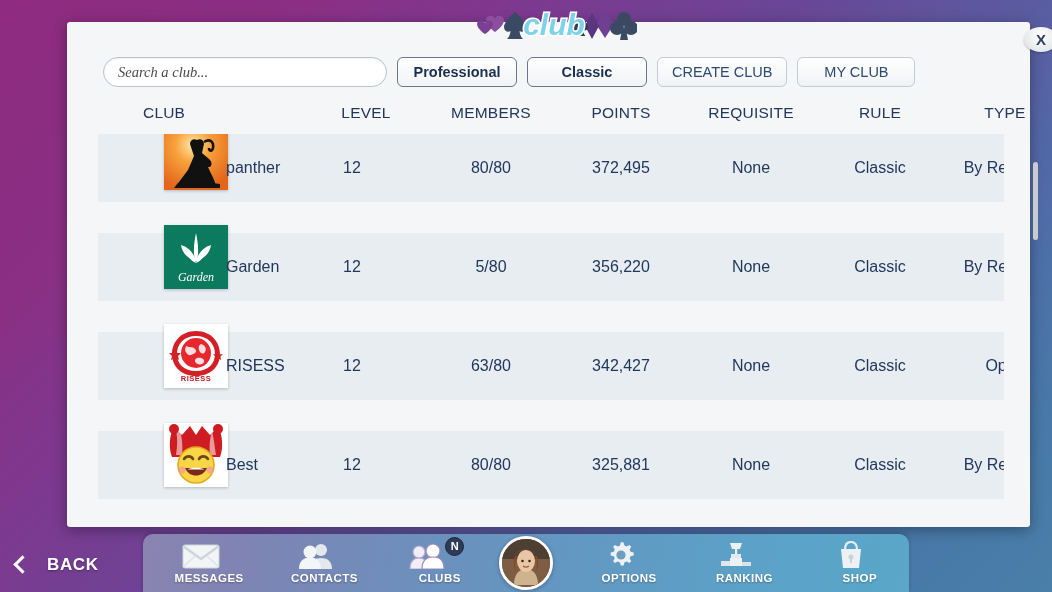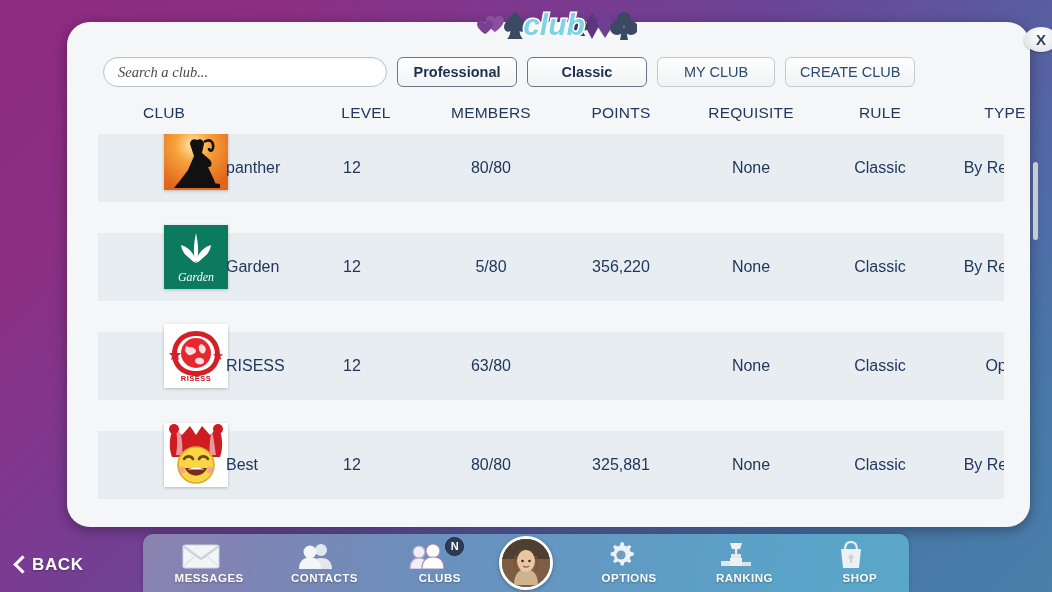--- a/index.html
+++ b/index.html
@@ -24,21 +24,21 @@
                 #4a7fa8 100%);
   }
 
   
   #back-button {
     position: absolute;
     left: 16px;
     top: 555px;
     display: flex;
     align-items: center;
-    gap: 3px;
+    gap: 18px;
     cursor: pointer;
     z-index: 30;
   }
   #back-button .chev {
     width: 13px; height: 13px;
     border-left: 3.5px solid #fff;
     border-bottom: 3.5px solid #fff;
     transform: rotate(45deg);
     margin-top: -1px;
   }
@@ -51,21 +51,21 @@
   }
 
   
   #club-panel {
     position: absolute;
     left: 67px;
     top: 22px;
     width: 963px;
     height: 505px;
     background: #f4f6f8;
-    border-radius: 23px;
+    border-radius: 3px;
     box-shadow: 0 3px 14px rgba(0,0,0,.35);
     overflow: visible;
   }
 
   
   #club-logo {
     position: absolute;
     left: 405px;
     top: -18px;
     width: 165px;
@@ -329,22 +329,22 @@
   </svg>
 
   <div id="close-button">
     <span class="x">X</span>
   </div>
 
   <div id="toolbar">
     <input id="search-input" type="text" placeholder="Search a club..." style="">
     <div class="filter-btn strong">Professional</div>
     <div class="filter-btn strong">Classic</div>
+    <div class="filter-btn plain">CREATE CLUB</div>
     <div class="filter-btn plain">MY CLUB</div>
-    <div class="filter-btn plain">CREATE CLUB</div>
   </div>
 
   <div id="table-head">
     <div class="col" style="left:40px;width:120px;text-align:left;">CLUB</div>
     <div class="col" style="left:208px;width:110px;">LEVEL</div>
     <div class="col" style="left:448px;width:140px;">POINTS</div>
     <div class="col" style="left:308px;width:160px;">MEMBERS</div>
     <div class="col" style="left:568px;width:160px;">REQUISITE</div>
     <div class="col" style="left:712px;width:130px;">RULE</div>
     <div class="col" style="left:832px;width:140px;">TYPE</div>
@@ -364,20 +364,21 @@
           </defs>
           <rect width="64" height="64" fill="url(#pg)"></rect>
           <path d="M52 60 L12 60 L24 44 L30 30 L26 18 C26 14 30 12 33 14 C36 12 40 14 40 18 L38 27 L45 33 C49 36 48 42 44 41 C46 46 50 52 52 60 Z" fill="#111"></path>
           <path d="M40 16 C46 12 50 16 49 22 C48 26 45 25 45 22" fill="none" stroke="#111" stroke-width="2.6"></path>
           <path d="M10 62 L56 62 L56 58 L34 55 L14 57 Z" fill="#111"></path>
         </svg>
       </div>
       <div class="col" style="left:128px;width:120px;text-align:left;">panther</div>
       <div class="col" style="left:245px;width:60px;text-align:left;">12</div>
       <div class="col" style="left:313px;width:160px;">80/80</div>
+      <div class="col" style="left:453px;width:140px;">372,495</div>
       <div class="col" style="left:573px;width:160px;">None</div>
       <div class="col" style="left:717px;width:130px;">Classic</div>
       <div class="col" style="left:837px;width:140px;">By Request</div>
     </div>
 
     <div class="row">
       <div class="avatar">
         <svg viewBox="0 0 64 64" width="64" height="64">
           <rect width="64" height="64" fill="#0b7a5e"></rect>
           <path d="M32 8 C34 18 35 26 33 36 L31 36 C29 26 30 18 32 8 Z" fill="#fff"></path>
@@ -408,20 +409,21 @@
           <path d="M37 20 C41 21 43 25 41 28 C39 31 36 29 35 26 C34 23 35 21 37 20 Z" fill="#ffffff" opacity=".85"></path>
           <path d="M33 34 C37 33 41 35 40 38 C39 41 34 41 32 39 C30 37 31 35 33 34 Z" fill="#ffffff" opacity=".85"></path>
           <path d="M11 25 l2 4 4 0 -3 3 1 4 -4 -2 -4 2 1 -4 -3 -3 4 0 Z" fill="#d41f26"></path>
           <path d="M54 27 l1.6 3.2 3.4 0 -2.6 2.4 .8 3.4 -3.2 -1.8 -3.2 1.8 .8 -3.4 -2.6 -2.4 3.4 0 Z" fill="#d41f26"></path>
           <text x="32" y="57" text-anchor="middle" font-family="Liberation Sans, sans-serif" font-size="7.5" font-weight="bold" fill="#c0181f" letter-spacing="0.5">RISESS</text>
         </svg>
       </div>
       <div class="col" style="left:128px;width:120px;text-align:left;">RISESS</div>
       <div class="col" style="left:245px;width:60px;text-align:left;">12</div>
       <div class="col" style="left:313px;width:160px;">63/80</div>
+      <div class="col" style="left:453px;width:140px;">342,427</div>
       <div class="col" style="left:573px;width:160px;">None</div>
       <div class="col" style="left:717px;width:130px;">Classic</div>
       <div class="col" style="left:837px;width:140px;">Open</div>
     </div>
 
     <div class="row">
       <div class="avatar">
         <svg viewBox="0 0 64 64" width="64" height="64">
           <rect width="64" height="64" fill="#ffffff"></rect>
           <path d="M8 34 C4 24 6 10 10 4 L18 12 L26 3 L32 12 L38 3 L46 12 L54 4 C58 10 60 24 56 34 Z" fill="#cf1b22"></path>

